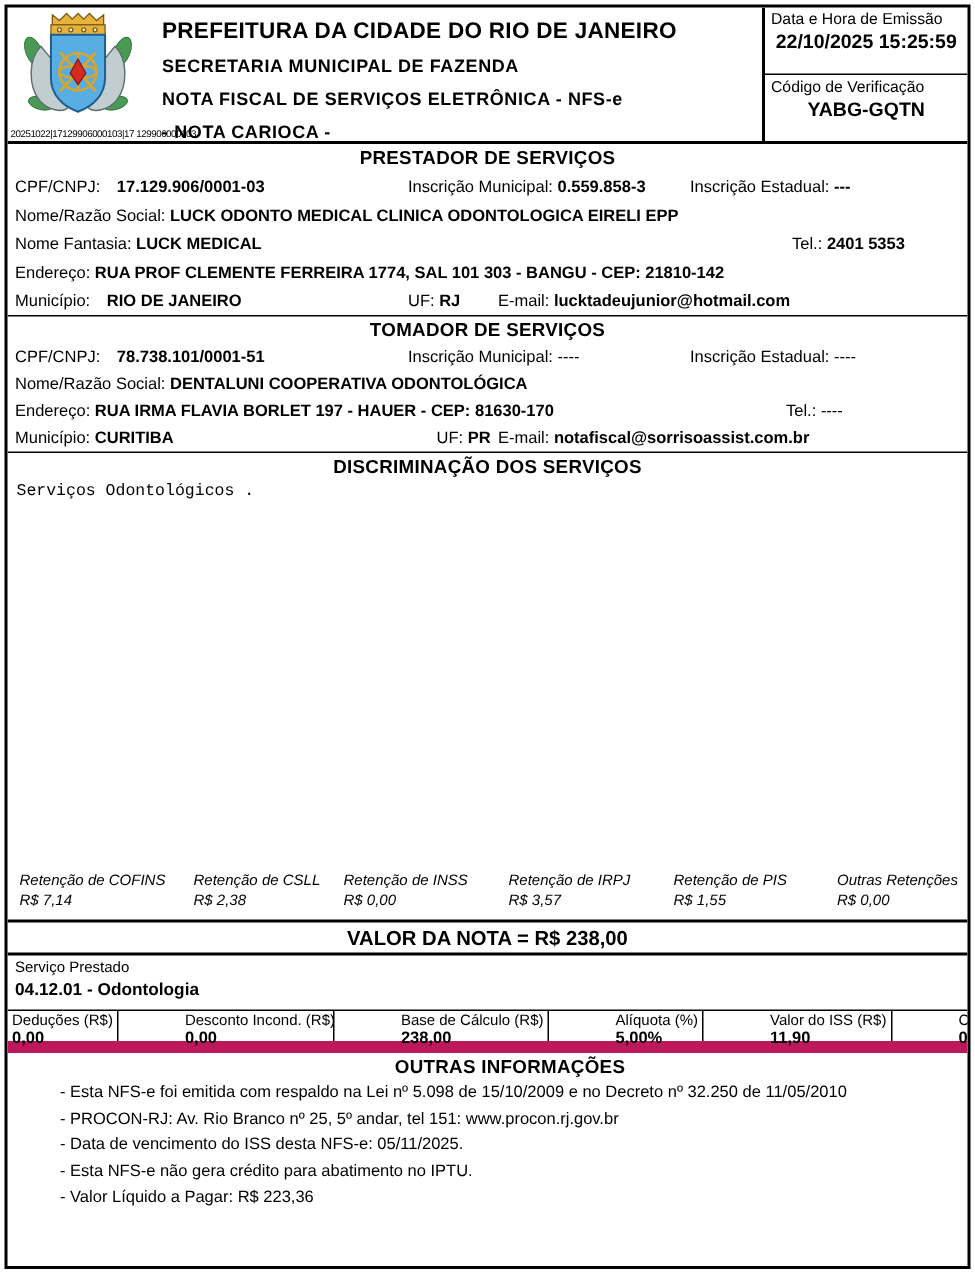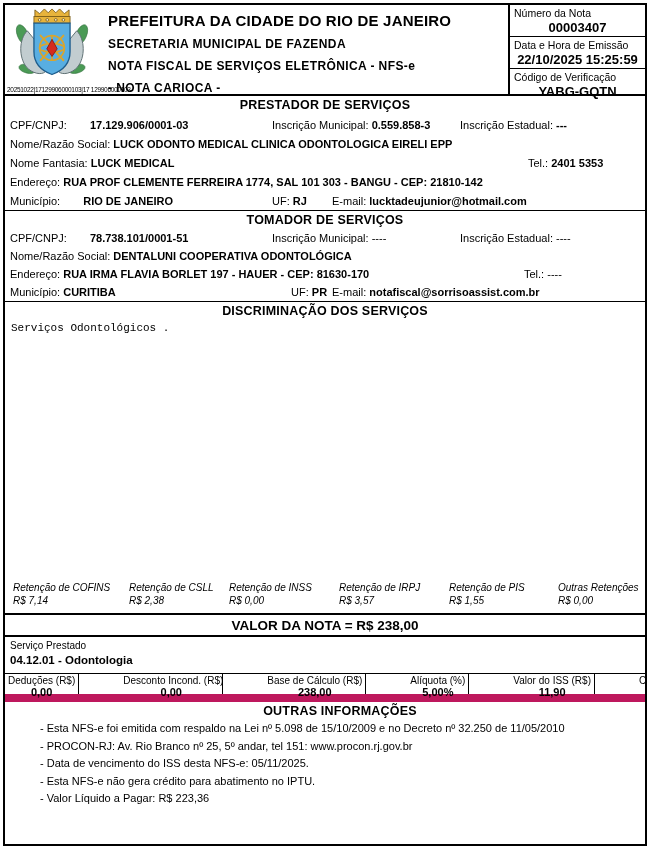--- a/index.html
+++ b/index.html
@@ -32,21 +32,21 @@
   .right-box { padding: 2px 4px 1px 4px; flex: 1 1 auto; }
   .right-box + .right-box { border-top: 1px solid #000; }
   .right-box .lab { font-size: 10.5px; }
   .right-box .big { font-size: 13px; font-weight: bold; text-align: center; margin-top: 1px; }
 
   
   .sec-title { text-align: center; font-size: 12.5px; font-weight: bold; padding-top: 2px; letter-spacing: 0.2px; }
   .row { position: relative; font-size: 11px; height: 19px; line-height: 19px; padding-left: 5px; white-space: nowrap; }
   .lbl { font-weight: normal; }
   .val { font-weight: bold; }
-  .gap { margin-left: 20px; }
+  .gap { margin-left: 8px; }
   .abs { position: absolute; top: 0; }
 
   .prestador { height: 115px; border-bottom: 1px solid #000; flex: 0 0 auto; }
   .prestador .sec-title { height: 20px; }
   .tomador { height: 91px; border-bottom: 1px solid #000; flex: 0 0 auto; }
   .tomador .sec-title { height: 18px; }
   .tomador .row { height: 18px; line-height: 18px; }
 
   
   .discriminacao { flex: 1 1 auto; display: flex; flex-direction: column; border-bottom: 2px solid #000; }
@@ -67,21 +67,21 @@
   
   .servico { height: 37px; border-bottom: 1px solid #000; flex: 0 0 auto; padding-left: 5px; }
   .servico .sp-label { font-size: 10px; padding-top: 3px; }
   .servico .sp-value { font-size: 11.5px; font-weight: bold; padding-top: 3px; }
 
   
   .trib-table { height: 28px; border-bottom: 8px solid #be185d; flex: 0 0 auto; display: flex; gap: 41px; }
   .trib-cell { border-right: 1px solid #000; padding: 1px 3px 1px 3px; display: flex; flex-direction: column; justify-content: space-between; }
   .trib-cell:last-child { border-right: none; }
   .trib-cell .th { font-size: 10px; white-space: nowrap; }
-  .trib-cell .td { font-size: 11px; font-weight: bold; text-align: center; }
+  .trib-cell .td { font-size: 11px; font-weight: bold; text-align: left; }
   .c0 { width: 110px; } .c1 { width: 103px; } .c2 { width: 109px; }
   .c3 { width: 104px; } .c4 { width: 110px; } .c5 { flex: 1; }
 
   
   .outras { flex: 0 0 auto; height: 142px; padding-left: 30px; }
   .outras .sec-title { height: 18px; }
   .info-line { font-size: 11px; line-height: 17.5px; padding-left: 5px; white-space: nowrap; }
 </style>
 </head>
 <body>
@@ -134,24 +134,20 @@
 
       <div class="title-col">
         <div class="main-title">PREFEITURA DA CIDADE DO RIO DE JANEIRO</div>
         <div class="sub-title">SECRETARIA MUNICIPAL DE FAZENDA</div>
         <div class="sub-title">NOTA FISCAL DE SERVIÇOS ELETRÔNICA - NFS-e</div>
         <div class="sub-title">- NOTA CARIOCA -</div>
       </div>
 
       <div class="right-col">
         <div class="right-box">
-          <div class="lab">Número da Nota</div>
-          <div class="big">00003407</div>
-        </div>
-        <div class="right-box">
           <div class="lab">Data e Hora de Emissão</div>
           <div class="big">22/10/2025 15:25:59</div>
         </div>
         <div class="right-box">
           <div class="lab">Código de Verificação</div>
           <div class="big">YABG-GQTN</div>
         </div>
       </div>
     </div>
 

